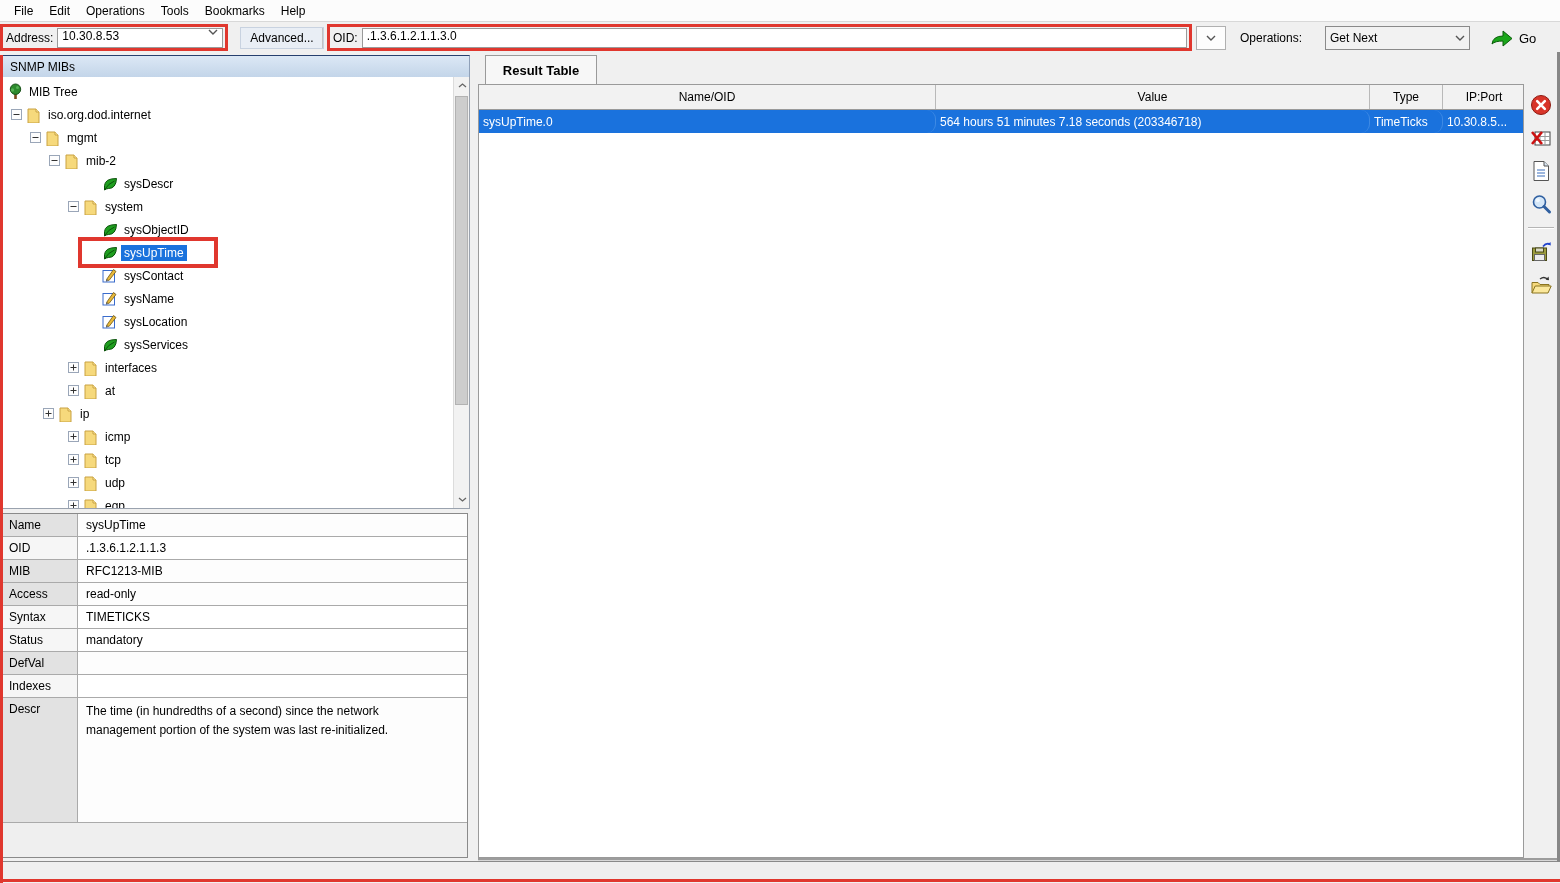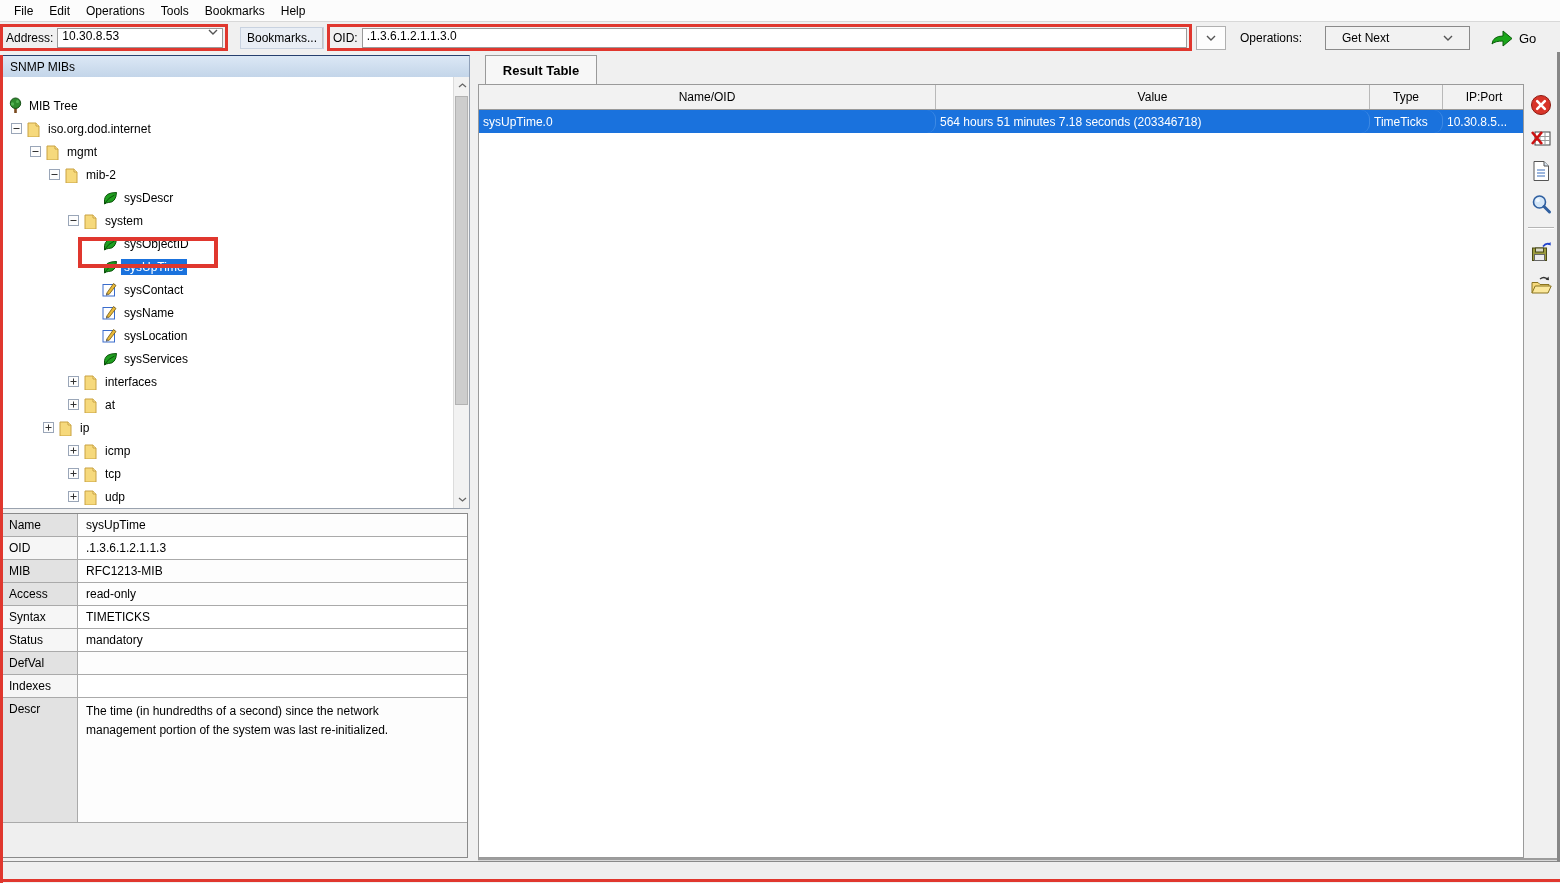--- a/index.html
+++ b/index.html
@@ -40,21 +40,21 @@
   }
   .oid-chev {
     position:absolute; left:1196px; top:3px; width:30px; height:24px;
     background:#fdfdfd; border:1px solid #b0b0b0;
     display:flex; align-items:center; justify-content:center;
   }
   .ops-label { position:absolute; left:1240px; top:8px; }
   .ops-combo {
     position:absolute; left:1325px; top:3px; width:145px; height:24px;
     background:#f2f2f2; border:1px solid #8a8a8a;
-    display:flex; align-items:center; padding:0 16px;
+    display:flex; align-items:center; padding:0 4px;
   }
   .go-btn {
     position:absolute; left:1490px; top:4px; height:22px;
     display:flex; align-items:center; gap:5px; cursor:default; font-size:13px;
   }
   
   .mib-header {
     position:absolute; left:2px; top:55px; width:468px; height:22px;
     background:linear-gradient(#dce8f5,#c3d5e9);
     border-top:1px solid #27406e; border-left:1px solid #8fa0b8; border-right:1px solid #8fa0b8;
@@ -157,21 +157,21 @@
     <div class="field">
       <span>10.30.8.53</span>
       <span class="chev">
           <svg width="10" height="6">
             <path d="M1 1 L5 5 L9 1" fill="none" stroke="#555" stroke-width="1.4"></path>
           </svg>
         </span>
     </div>
   </div>
   <div class="btn-advanced">
-    <span>Bookmarks...</span>
+    <span>Advanced...</span>
   </div>
   <div class="tb-sep"></div>
   <div class="oid-group ann">
     <span>OID:</span>
     <div class="field">
       <span>.1.3.6.1.2.1.1.3.0</span>
     </div>
   </div>
   <div class="oid-chev">
     <span>
@@ -196,21 +196,21 @@
         </svg>
       </span>
     <span>Go</span>
   </div>
 </div>
 
 <div class="mib-header">
   <span>SNMP MIBs</span>
 </div>
 <div class="tree-panel">
-  <div id="tree-rows" style="padding-top:3px;margin-top:14px;">
+  <div id="tree-rows" style="padding-top:3px;">
       <div class="tree-row" style="padding-left: 4px;">
         <span class="tree-icon" style="display: inline-flex;">
           <svg width="17" height="17" viewBox="0 0 17 17">
             <rect x="7.2" y="10" width="2.6" height="6" fill="#7a4a1e"></rect>
             <circle cx="8.5" cy="6.2" r="5.2" fill="#2e8b2e" stroke="#175017"></circle>
             <circle cx="5.5" cy="7" r="1.7" fill="#54b354"></circle>
             <circle cx="10.5" cy="4.5" r="1.5" fill="#54b354"></circle>
           </svg>
         </span>
         <span class="tree-label">MIB Tree</span>

